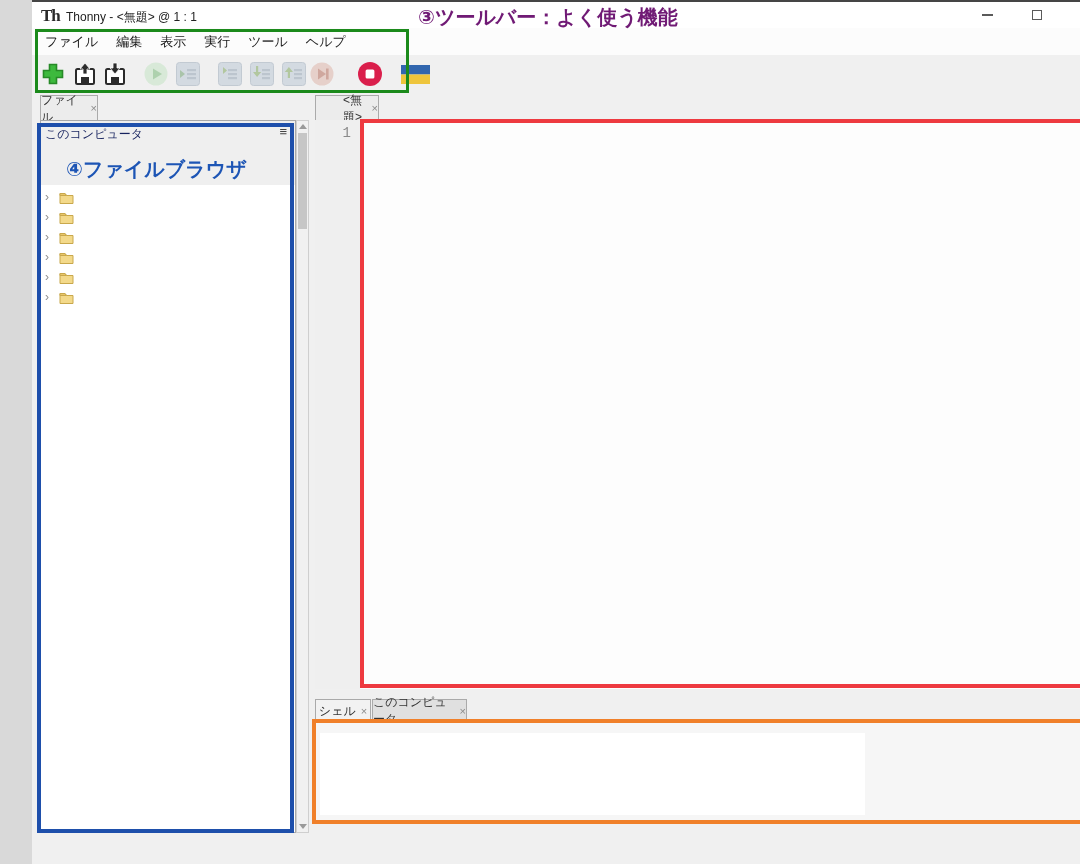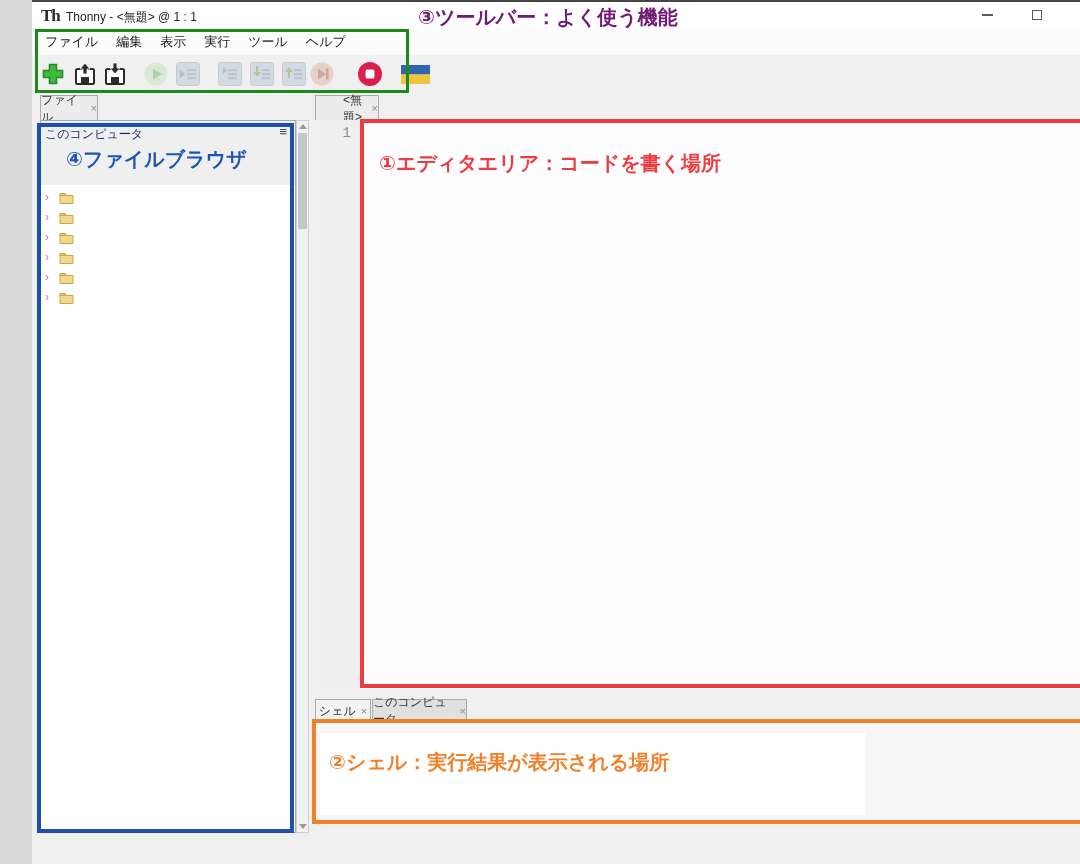--- a/index.html
+++ b/index.html
@@ -32,21 +32,21 @@
   
   .ann-box { position:absolute; z-index:40; pointer-events:none; }
   .green-box  { left:3px;   top:29px;  width:374px; height:64px;  border:3px solid #1b8a1b; }
   .red-box    { left:328px; top:119px; width:737px; height:569px; border:4px solid #ee3a40; }
   .orange-box { left:280px; top:719px; width:787px; height:105px; border:4px solid #f0802a; }
   .blue-box   { left:5px;   top:123px; width:257px; height:710px; border:4px solid #1e4fab; }
   .ann-label { position:absolute; z-index:41; font-weight:bold; font-size:20px; white-space:nowrap; pointer-events:none; }
   .green-label  { left:386px; top:4px;   color:#701a75; }
   .red-label    { left:347px; top:150px; color:#ee3a40; }
   .orange-label { left:297px; top:749px; color:#f0802a; }
-  .blue-label   { left:34px;  top:146px; color:#1d55b5; }
+  .blue-label   { left:34px;  top:156px; color:#1d55b5; }
   
   .tab { position:absolute; height:26px; background:#ececec; border:1px solid #aaaaaa; border-bottom:none;
          display:flex; align-items:center; justify-content:center; gap:5px; font-size:12px; color:#333; }
   .tab-close { font-size:11px; color:#8a8a8a; line-height:1; }
   .files-tab  { left:8px;   top:95px; width:58px; }
   .editor-tab { left:283px; top:95px; width:64px;padding-left:27px; }
   .shell-tab  { left:283px; top:699px; width:56px; height:23px; background:#f2f2f2; }
   .ptree-tab  { left:340px; top:699px; width:95px; height:23px; background:#e0e0e0; }
   
   .files-panel { position:absolute; left:8px; top:120px; width:256px; height:713px;
@@ -286,17 +286,15 @@
 
   <div class="statusbar">
     <span class="status-grip">≡</span>
   </div>
 
   <div class="ann-box green-box"></div>
   <div class="ann-box red-box"></div>
   <div class="ann-box orange-box"></div>
   <div class="ann-box blue-box"></div>
   <div class="ann-label green-label">③ツールバー：よく使う機能</div>
-  <div class="ann-label red-label">①エディタエリア：コードを書く場所</div>
-  <div class="ann-label orange-label">②シェル：実行結果が表示される場所</div>
   <div class="ann-label blue-label">④ファイルブラウザ</div>
 
 </div>
 
 </body></html>

